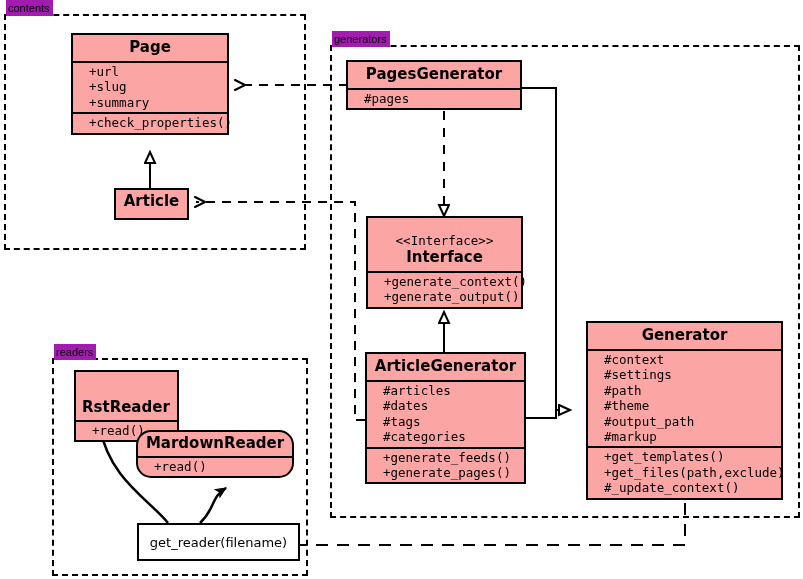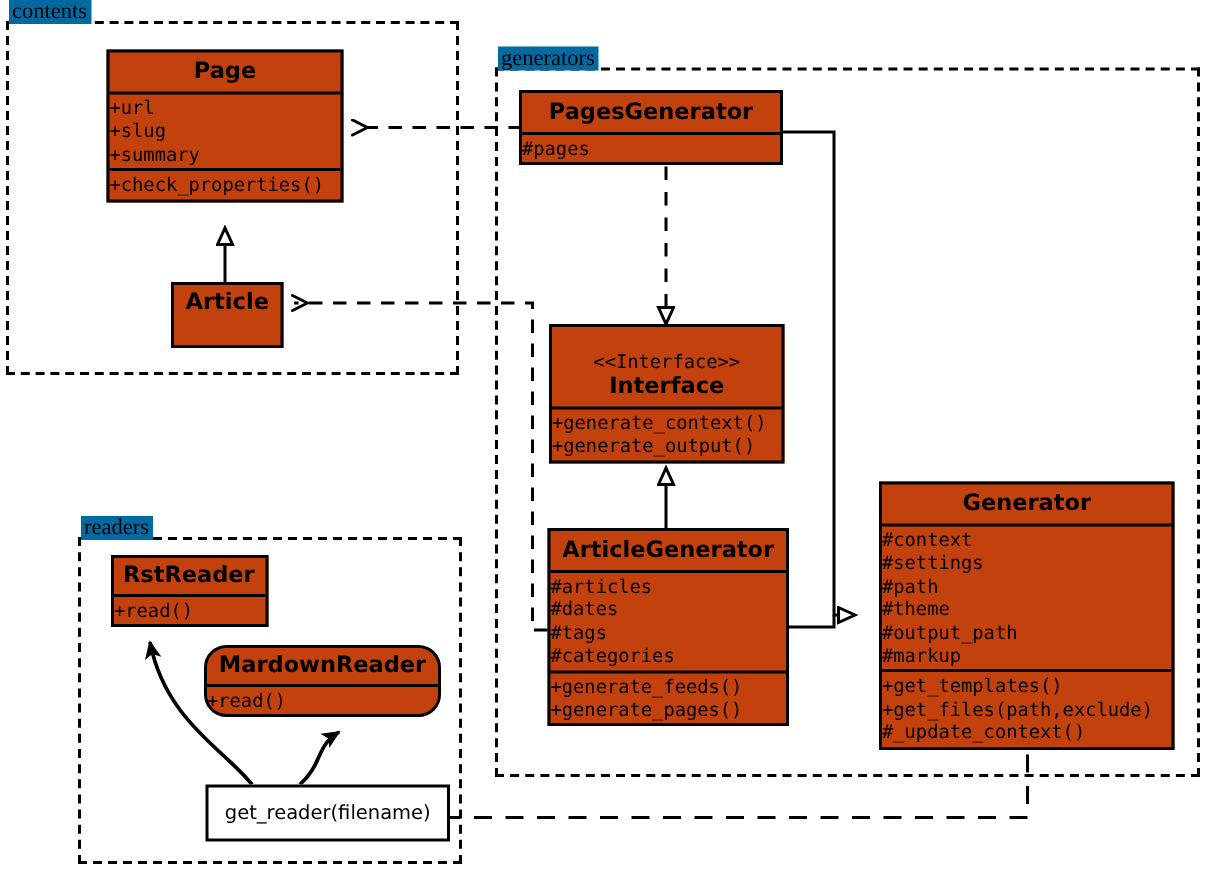--- a/index.html
+++ b/index.html
@@ -25,34 +25,34 @@
     height: 579px;
   }
   
   .pkg {
     position: absolute;
     border: 2px dashed #000;
     box-sizing: border-box;
   }
   .pkg-label {
     position: absolute;
-    font-family: Liberation Serif, serif;
-    font-size: 15px;
-    color: #000;
-    background: #0369a1;
+    font-family: Liberation Sans, sans-serif;
+    font-size: 11px;
+    color: #000;
+    background: #a21caf;
     padding: 0 3px 0 2px;
     line-height: 16px;
     white-space: nowrap;
   }
   
   .uml {
     position: absolute;
     box-sizing: border-box;
     border: 2px solid #000;
-    background: #c2410c;
+    background: #fca5a5;
   }
   .uml .name {
     text-align: center;
     font-family: "DejaVu Sans", sans-serif;
     font-weight: bold;
     font-size: 15px;
     color: #000;
     padding: 4px 6px 5px 6px;
     line-height: 17px;
   }
@@ -66,21 +66,21 @@
   }
   .uml .compartment {
     border-top: 2px solid #000;
     padding: 1px 0 2px 0;
   }
   .uml .member {
     font-family: "DejaVu Sans Mono", monospace;
     font-size: 12.5px;
     line-height: 15.4px;
     color: #000;
-    padding-left: 0;
+    padding-left: 16px;
     white-space: nowrap;
   }
   
   .plainbox {
     position: absolute;
     box-sizing: border-box;
     border: 2px solid #000;
     background: #ffffff;
     display: flex;
     align-items: center;
@@ -168,21 +168,21 @@
       <div class="member">+url</div>
       <div class="member">+slug</div>
       <div class="member">+summary</div>
     </div>
     <div class="compartment">
       <div class="member">+check_properties()</div>
     </div>
   </div>
 
   <div class="uml" style="left:114px; top:188px; width:75px;">
-    <div class="name" style="padding:3px 6px 20px 6px;">Article</div>
+    <div class="name" style="padding:3px 6px 8px 6px;">Article</div>
   </div>
 
   <div class="uml" style="left:346px; top:60px; width:176px;">
     <div class="name">PagesGenerator</div>
     <div class="compartment">
       <div class="member">#pages</div>
     </div>
   </div>
 
   <div class="uml" style="left:366px; top:216px; width:157px;">
@@ -221,21 +221,21 @@
       <div class="member">#markup</div>
     </div>
     <div class="compartment">
       <div class="member">+get_templates()</div>
       <div class="member">+get_files(path,exclude)</div>
       <div class="member">#_update_context()</div>
     </div>
   </div>
 
   <div class="uml" style="left:74px; top:370px; width:105px;">
-    <div class="name" style="padding:3px 16px 4px 6px;">RstReader</div>
+    <div class="name" style="padding:3px 16px 4px 6px;margin-top:24px;">RstReader</div>
     <div class="compartment">
       <div class="member">+read()</div>
     </div>
   </div>
 
   <div class="uml" style="left:136px; top:430px; width:158px;border-radius:15px;">
     <div class="name" style="padding:3px 6px 4px 6px;">MardownReader</div>
     <div class="compartment">
       <div class="member">+read()</div>
     </div>

